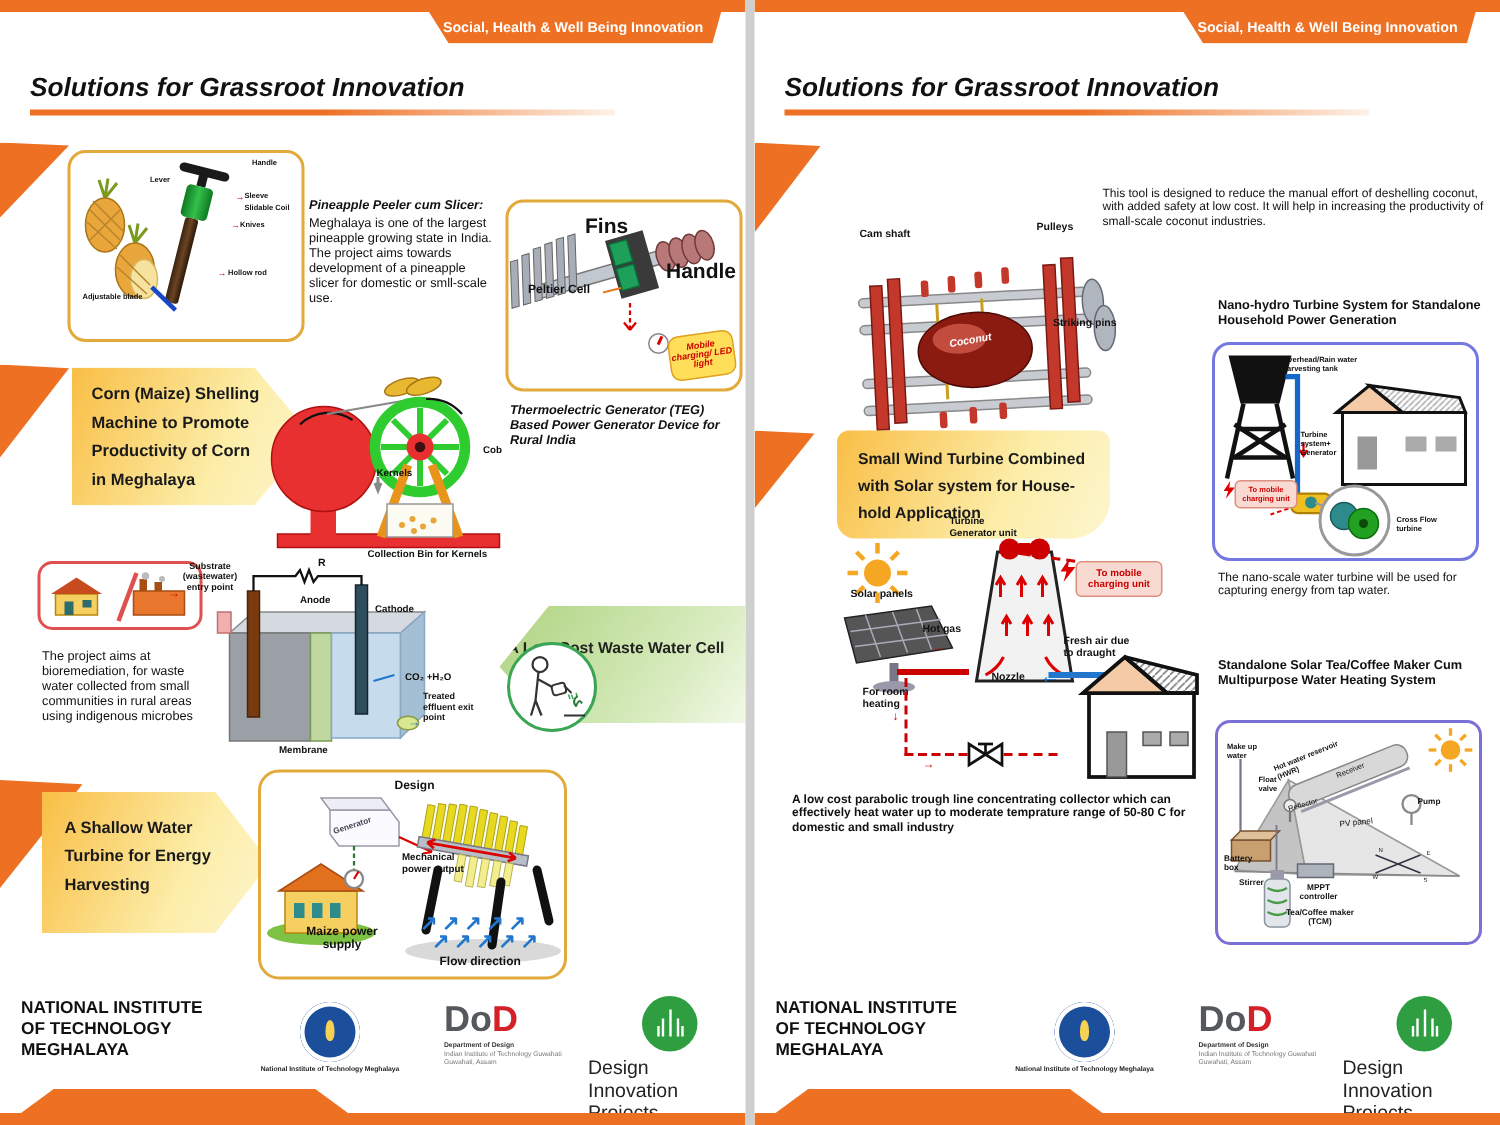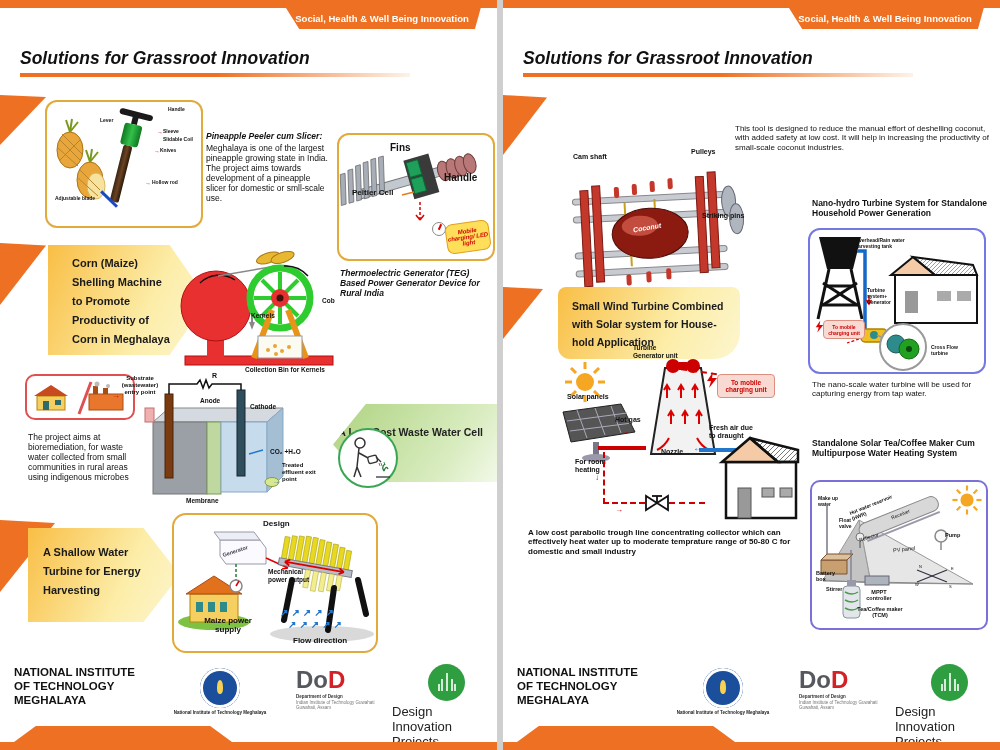--- a/index.html
+++ b/index.html
@@ -15,21 +15,21 @@
 .gbox{position:absolute;border:2px solid #E2A93B;border-radius:12px;background:#fff}
 .bbox{position:absolute;border:2px solid #7678E2;border-radius:10px;background:#fff}
 .callout{position:absolute;background:linear-gradient(115deg,#F9BE45,#FCEDA8 62%,#FDF6CF);font-weight:bold;color:#1a1a1a}
 .arrowr{clip-path:polygon(0 0,76% 0,100% 50%,76% 100%,0 100%)}
 .greenco{position:absolute;background:linear-gradient(125deg,#AED380,#D9ECC0 70%,#F2F9E8);clip-path:polygon(20% 0,100% 0,100% 100%,20% 100%,0 52%);font-weight:bold;color:#222}
 .lb{position:absolute;color:#111;line-height:1.18}
 .b{font-weight:bold}.i{font-style:italic}.red{color:#C00}.ctr{text-align:center}.rt{text-align:right}
 .pre{white-space:pre-line}
 .f4{font-size:4px}.f45{font-size:4.5px}.f5{font-size:5px}.f55{font-size:5.5px}.f6{font-size:6px}
 .f65{font-size:6.5px}.f7{font-size:7px}.f8{font-size:8px}.f85{font-size:8.5px}
-.f9{font-size:10px}.f105{font-size:10.5px}.f11{font-size:11px}.f24{font-size:24px}
+.f9{font-size:14px}.f105{font-size:10.5px}.f11{font-size:11px}.f24{font-size:24px}
 .pinkbox{position:absolute;background:#F9DAD2;border:1px solid #DD8F7F;border-radius:4px;color:#C00;font-weight:bold;text-align:center;display:flex;align-items:center;justify-content:center}
 .ylbox{position:absolute;background:#FFDE59;border:1px solid #E0A020;border-radius:7px;color:#D00000;font-weight:bold;font-style:italic;text-align:center;transform:rotate(-8deg);display:flex;align-items:center;justify-content:center}
 .ln{position:absolute;background:#C00}
 .dash{position:absolute;border-top:2.5px dashed #C00}
 .dashv{position:absolute;border-left:2.5px dashed #C00}
 .arr{position:absolute;font-weight:bold;line-height:1}
 .blue{color:#2277CC}
 .meter{position:absolute;width:14px;height:14px;border:1.5px solid #888;border-radius:50%;background:#fff}
 .needle{position:absolute;left:6px;top:1px;width:2px;height:6px;background:#D00;transform:rotate(25deg)}
 .inst{position:absolute;left:14px;top:665px;font-size:11.5px;font-weight:bold;color:#111;white-space:pre-line;line-height:14px}
@@ -120,21 +120,21 @@
   <div class="lb b f9" style="left:444px;top:172px">Handle</div>
   <div class="lb b f8" style="left:352px;top:188px">Peltier Cell</div>
   <div class="meter" style="left:432px;top:222px">
       <span class="needle"></span>
     </div>
   <div class="ylbox pre f6" style="left:446px;top:222px;width:44px;height:30px">Mobile
 charging/ LED
 light</div>
   <div class="lb b i f85" style="left:340px;top:268px;width:152px">Thermoelectric Generator (TEG) Based Power Generator Device for Rural India</div>
 
-  <div class="callout arrowr pre f11" style="left:48px;top:245px;width:160px;height:110px;padding:9px 34px 0 24px;line-height:19px">Corn (Maize) Shelling Machine to Promote Productivity of Corn in Meghalaya</div>
+  <div class="callout arrowr pre f11" style="left:48px;top:245px;width:160px;height:92px;padding:9px 34px 0 13px;line-height:19px">Corn (Maize) Shelling Machine to Promote Productivity of Corn in Meghalaya</div>
   <svg style="left:180px;top:248px" width="155" height="118" viewBox="0 0 155 118">
     <rect x="5" y="108" width="148" height="9" fill="#E83030" stroke="#B01010"></rect>
     <rect x="27" y="58" width="17" height="52" fill="#E83030"></rect>
     <circle cx="36" cy="58" r="35" fill="#E83030" stroke="#B01010"></circle>
     <path d="M20 35 A28 28 0 0 1 55 32" stroke="#111" stroke-width="1.5" fill="none"></path>
     <line x1="38" y1="28" x2="96" y2="18" stroke="#888" stroke-width="1.5"></line>
     <circle cx="100" cy="50" r="30" fill="none" stroke="#2ECC2E" stroke-width="7"></circle>
     <g stroke="#2ECC2E" stroke-width="4">
         <line x1="100" y1="24" x2="100" y2="76"></line>
         <line x1="74" y1="50" x2="126" y2="50"></line>

